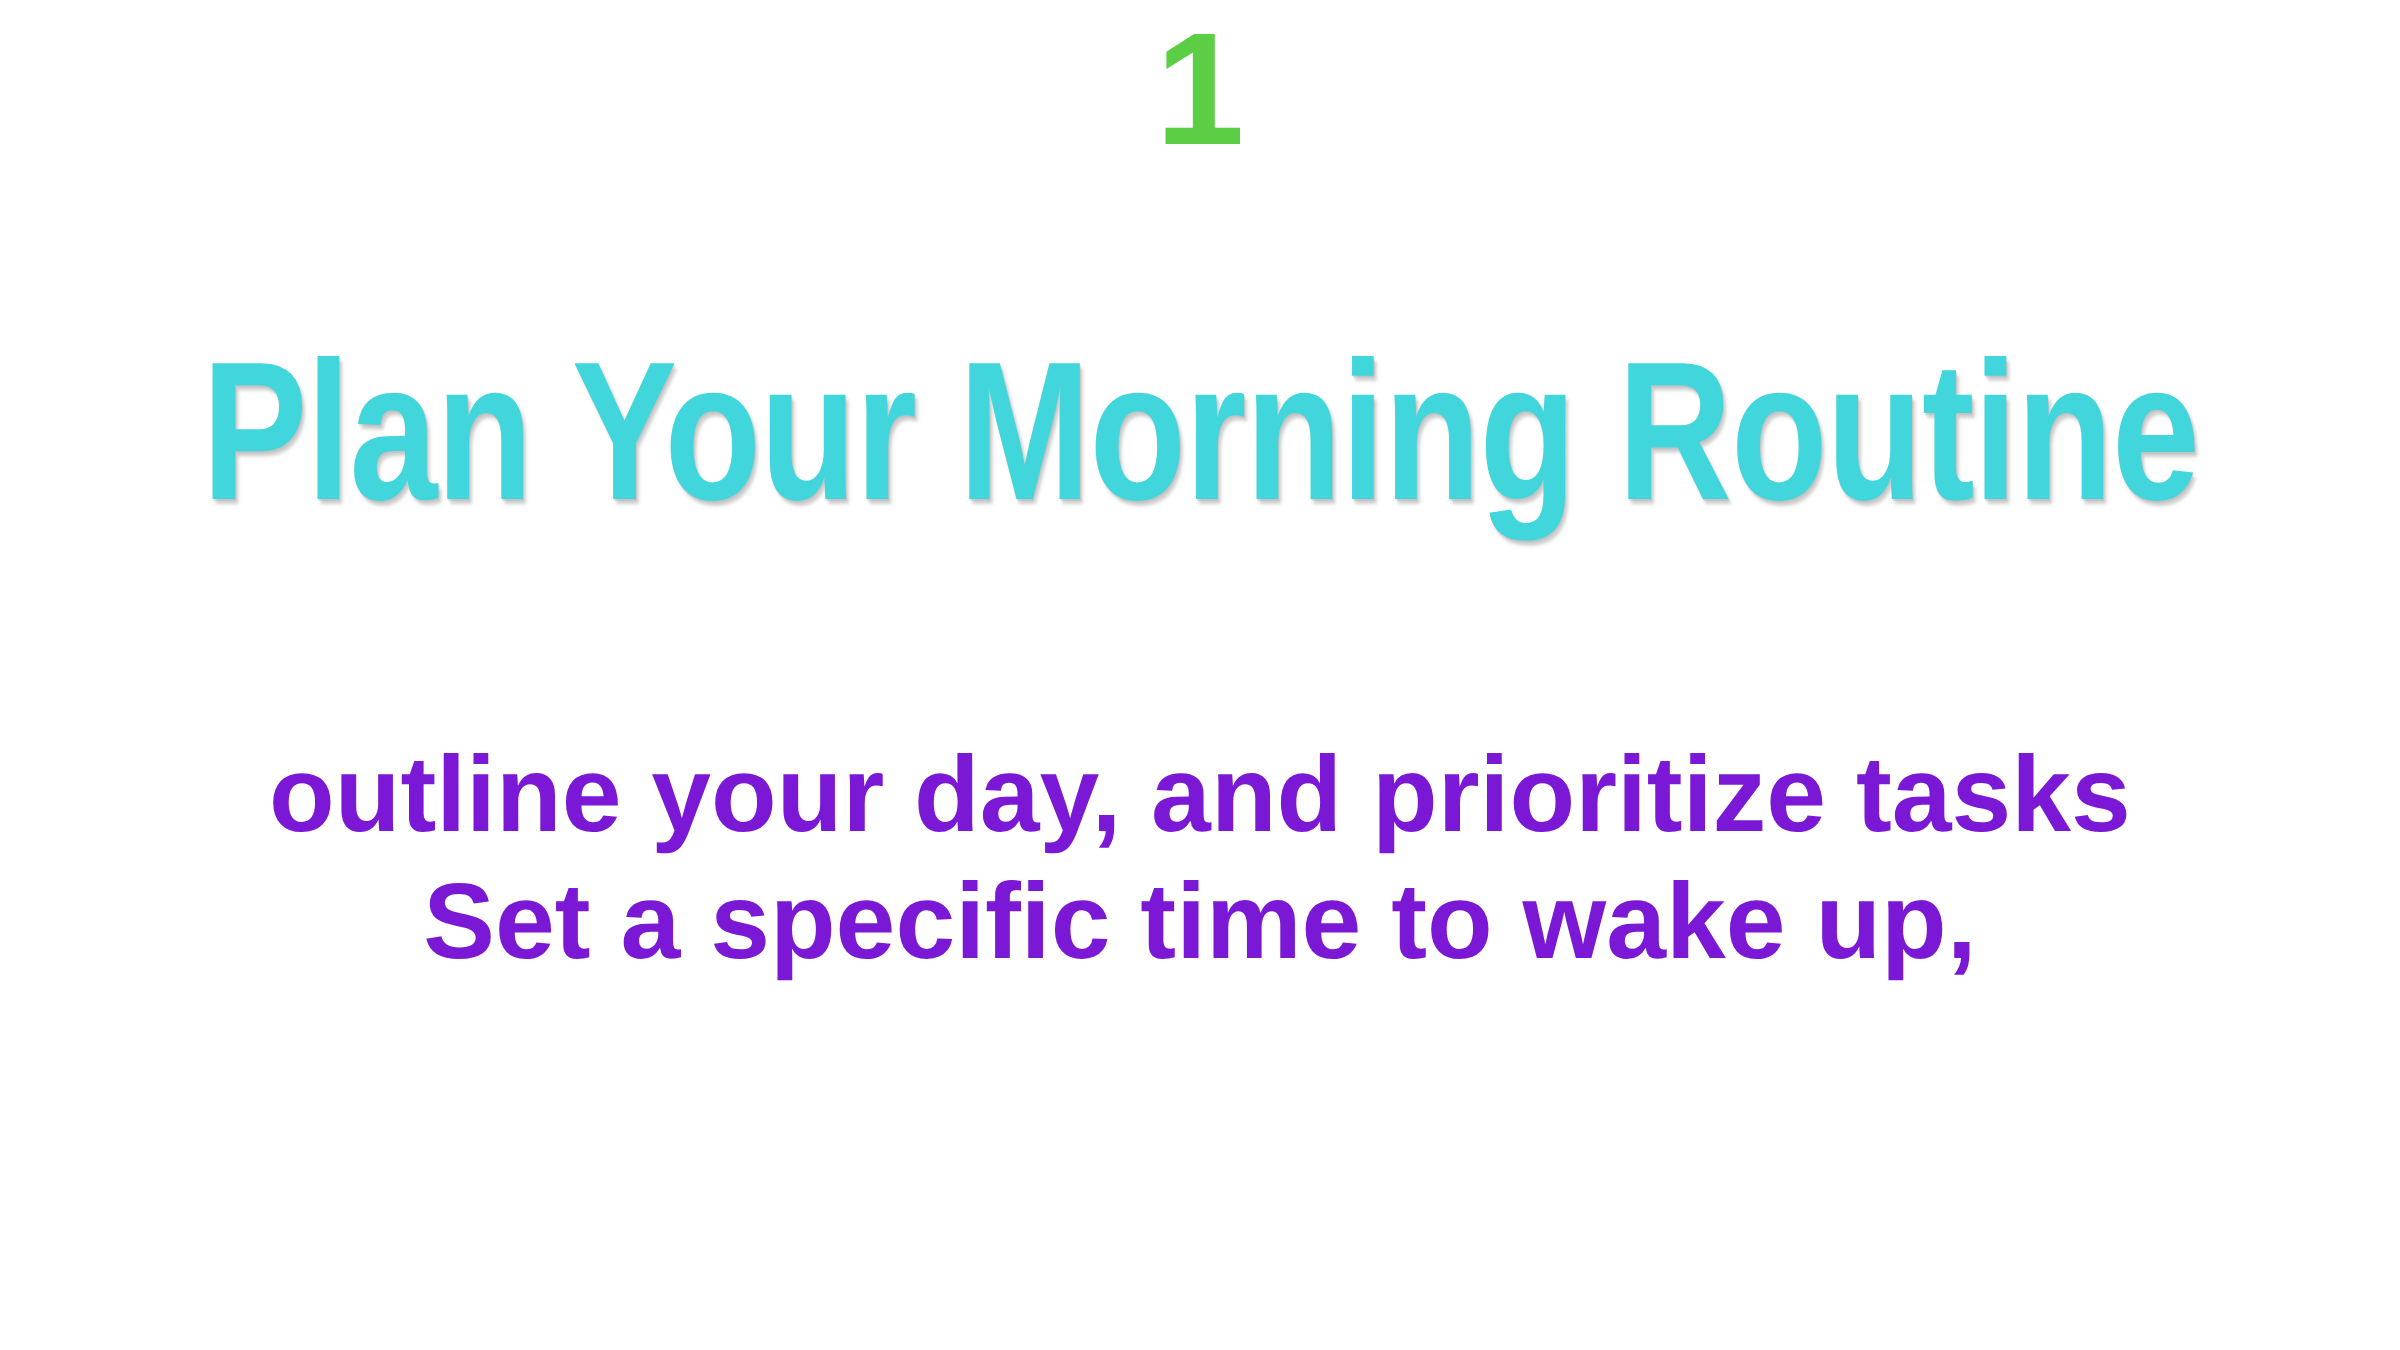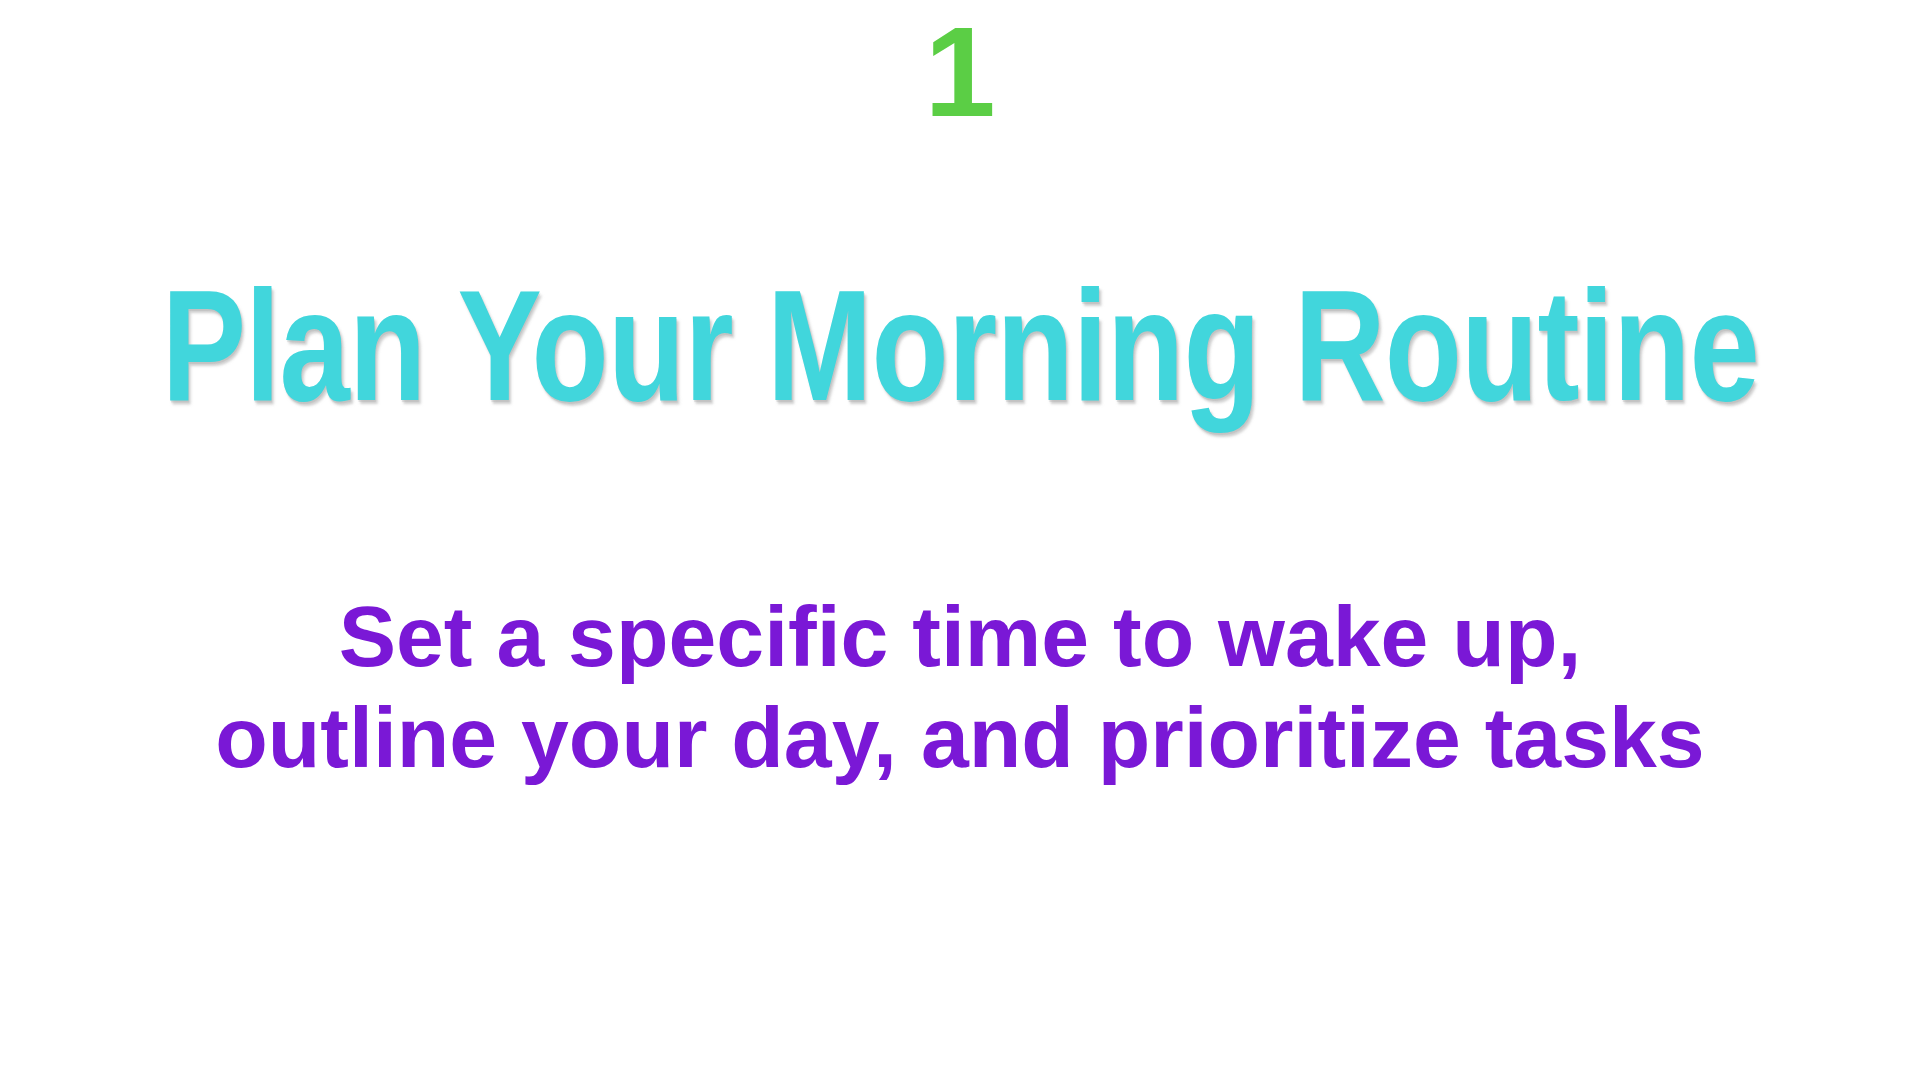--- a/index.html
+++ b/index.html
@@ -84,19 +84,19 @@
 
 <div class="slide">
 
   <div class="content-stack">
 
     <div class="step-number">1</div>
 
     <h1 class="headline">Plan Your Morning Routine</h1>
 
     <div class="body-copy">
+      <span class="line">outline your day, and prioritize tasks</span>
       <span class="line">Set a specific time to wake up,</span>
-      <span class="line">outline your day, and prioritize tasks</span>
     </div>
 
   </div>
 
 </div>
 
 </body></html>

